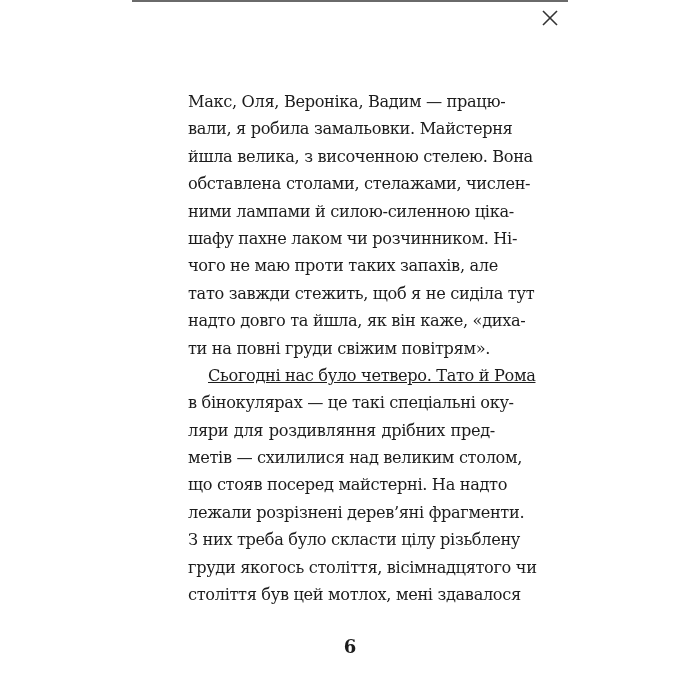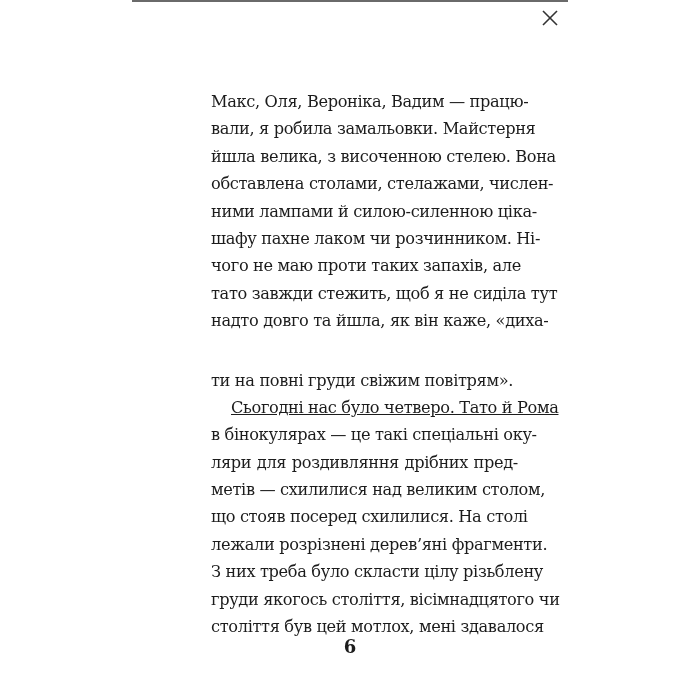--- a/index.html
+++ b/index.html
@@ -28,38 +28,37 @@
       position: absolute;
       left: 540px;
       top: 8px;
       width: 20px;
       height: 20px;
       cursor: pointer;
     }
     .close-btn svg { display: block; }
     .text-block {
       position: absolute;
-      left: 211px;
+      left: 188px;
       top: 88px;
       width: 307px;
       font-family: "DejaVu Serif", "Liberation Serif", serif;
       font-size: 16.2px;
       color: #1c1c1c;
     }
     .line {
       height: 27.4px;
       line-height: 27.4px;
       white-space: nowrap;
       text-align: justify;
       text-align-last: justify;
       letter-spacing: -0.35px;
     }
     .line.last {
       text-align-last: left;
-      margin-top: 32px;
     }
     .line.indent {
       padding-left: 20px;
       text-decoration: underline;
     }
     .page-number {
       position: absolute;
       left: 0;
       width: 700px;
       top: 636px;
@@ -93,21 +92,21 @@
     <div class="line">ними лампами й силою-силенною ціка-</div>
     <div class="line">шафу пахне лаком чи розчинником. Ні-</div>
     <div class="line">чого не маю проти таких запахів, але</div>
     <div class="line">тато завжди стежить, щоб я не сиділа тут</div>
     <div class="line">надто довго та йшла, як він каже, «диха-</div>
     <div class="line last">ти на повні груди свіжим повітрям».</div>
     <div class="line indent">Сьогодні нас було четверо. Тато й Рома</div>
     <div class="line">в бінокулярах — це такі спеціальні оку-</div>
     <div class="line">ляри для роздивляння дрібних пред-</div>
     <div class="line">метів — схилилися над великим столом,</div>
-    <div class="line">що стояв посеред схилилися. На столі</div>
+    <div class="line">що стояв посеред майстерні. На надто</div>
     <div class="line">лежали розрізнені дерев’яні фрагменти.</div>
     <div class="line">З них треба було скласти цілу різьблену</div>
     <div class="line">груди якогось століття, вісімнадцятого чи</div>
     <div class="line">століття був цей мотлох, мені здавалося</div>
   </div>
 
   <div class="page-number">6</div>
 </div>
 
 </body></html>

